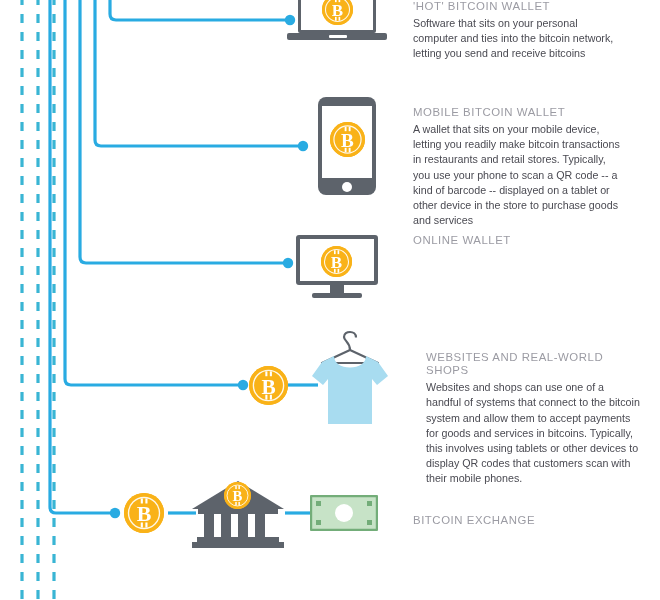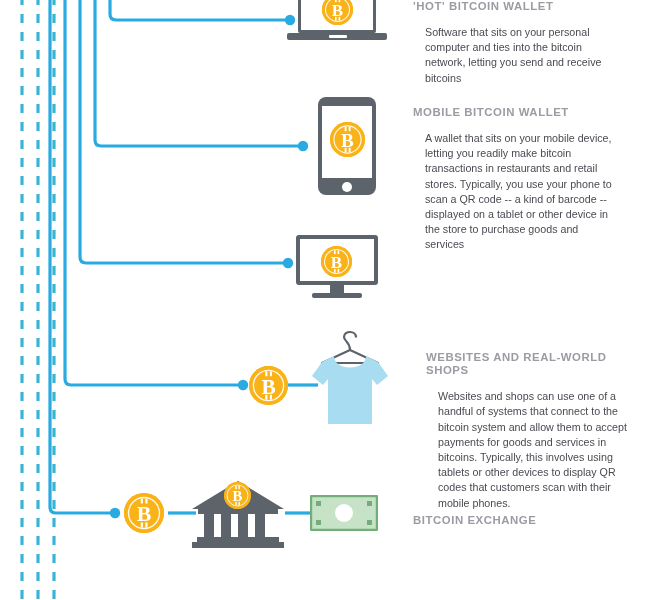--- a/index.html
+++ b/index.html
@@ -28,32 +28,32 @@
     height: 600px;
   }
 
   
   .entry {
     position: absolute;
     width: 212px;
   }
   .entry-title {
     font-size: 11.4px;
-    font-weight: bold;
+    font-weight: normal;
     letter-spacing: 0.55px;
     color: #9b9ba3;
     text-transform: uppercase;
     margin: 0 0 3px 0;
     line-height: 1.15;
   }
   .entry-body {
     font-size: 10.7px;
     line-height: 1.42;
     color: #4a4a52;
-    margin: 12px;
+    margin: 0;
   }
 
   
   .icon-abs { position: absolute; }
 
   
   .laptop-screen {
     position: absolute;
     left: 0; top: 0;
     width: 78px; height: 45px;
@@ -311,20 +311,21 @@
     <div class="entry-title">'HOT' BITCOIN WALLET</div>
     <div class="entry-body">Software that sits on your personal computer and ties into the bitcoin network, letting you send and receive bitcoins</div>
   </div>
 
   <div class="entry" style="left:413px; top:106px;">
     <div class="entry-title">MOBILE BITCOIN WALLET</div>
     <div class="entry-body">A wallet that sits on your mobile device, letting you readily make bitcoin transactions in restaurants and retail stores. Typically, you use your phone to scan a QR code -- a kind of barcode -- displayed on a tablet or other device in the store to purchase goods and services</div>
   </div>
 
   <div class="entry" style="left:413px; top:234px;">
+    <div class="entry-title">ONLINE WALLET</div>
   </div>
 
   <div class="entry" style="left:426px; top:351px; width:216px;">
     <div class="entry-title">WEBSITES AND REAL-WORLD SHOPS</div>
     <div class="entry-body">Websites and shops can use one of a handful of systems that connect to the bitcoin system and allow them to accept payments for goods and services in bitcoins. Typically, this involves using tablets or other devices to display QR codes that customers scan with their mobile phones.</div>
   </div>
 
   <div class="entry" style="left:413px; top:514px;">
     <div class="entry-title">BITCOIN EXCHANGE</div>
   </div>

